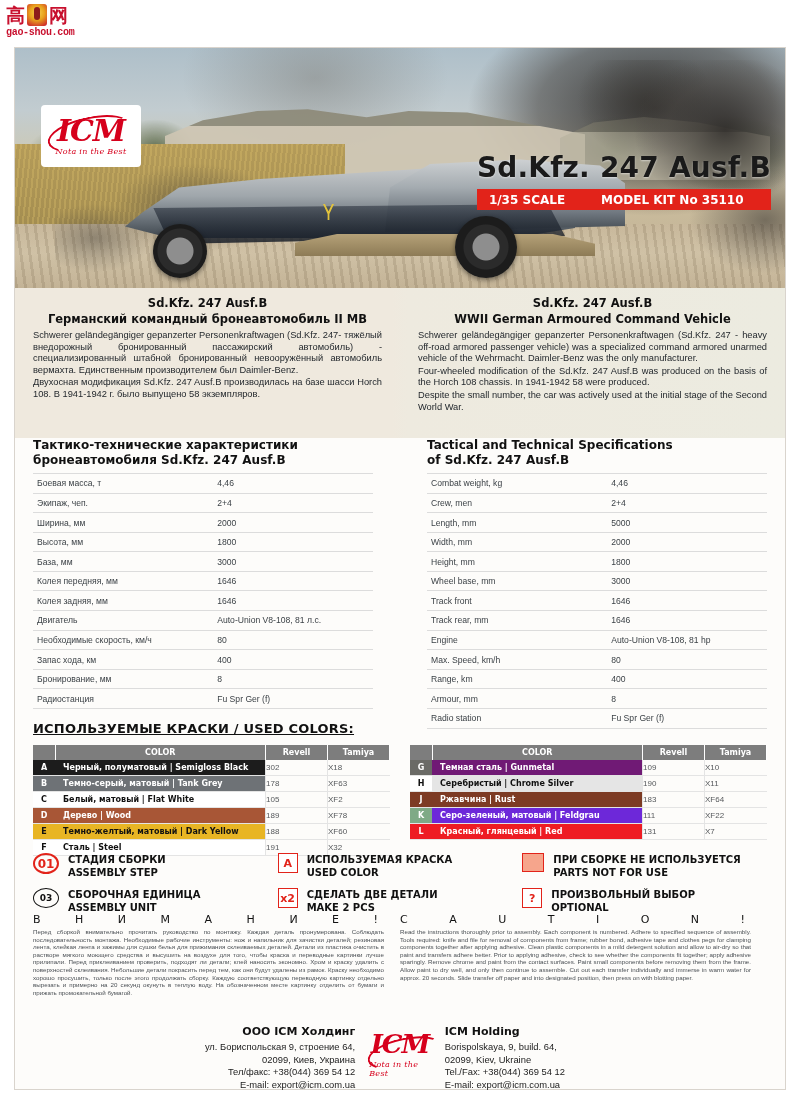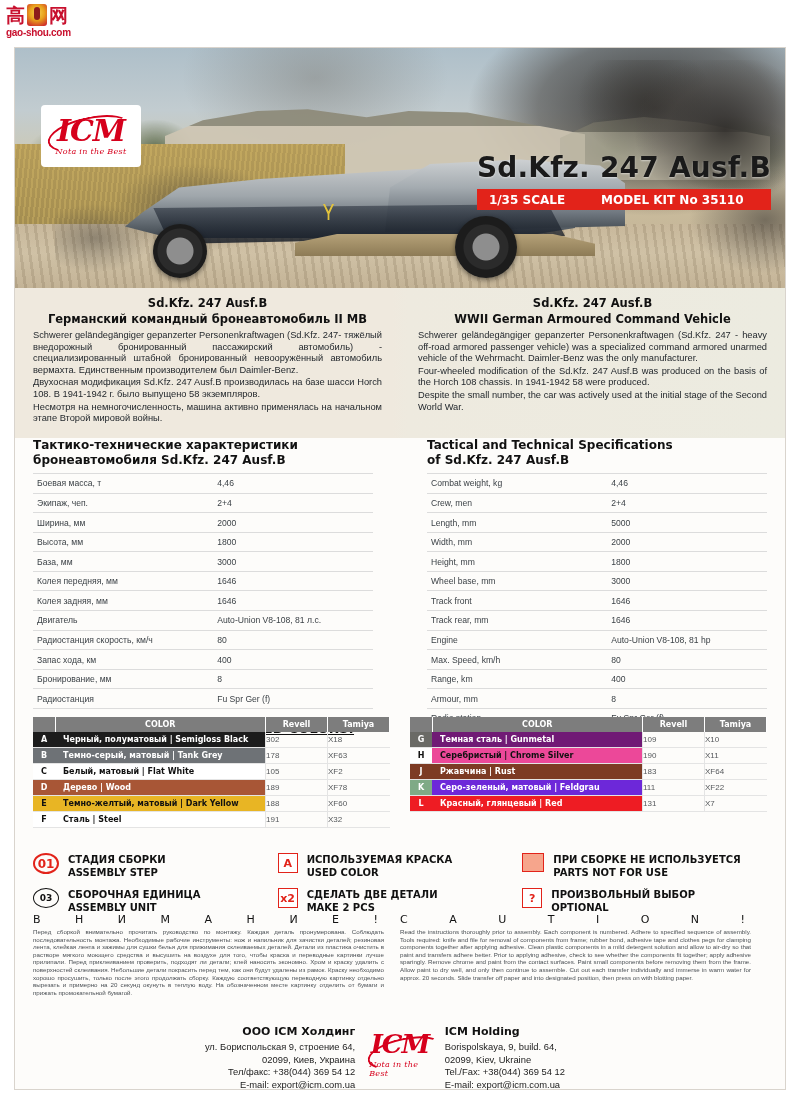--- a/index.html
+++ b/index.html
@@ -22,21 +22,21 @@
   .wm-badge {
     width:20px; height:22px; border-radius:3px;
     background:radial-gradient(circle at 50% 40%, #f7d154 0%, #e8a21c 45%, #c8102e 100%);
     position:relative;
   }
   .wm-badge:after{
     content:""; position:absolute; left:7px; top:3px; width:6px; height:13px;
     background:#8d1b1b; border-radius:3px;
   }
   .wm-url {
-    font-family:Liberation Sans, sans-serif;
+    font-family:Liberation Mono, monospace;
     font-size:10px; font-weight:bold; color:#c8102e; letter-spacing:-0.3px; margin-top:1px;
   }
 
   
   .frame {
     position:absolute; left:14px; top:47px; width:772px; height:1043px;
     border:1px solid #d9d4cd; background:#fdfcfa;
   }
 
   
@@ -208,21 +208,21 @@
   table.spec tr:first-child td { border-top:1px solid #dcdcdc; }
   table.spec td.v { width:47%; color:#3c4247; }
 
   
   .uc-title {
     position:absolute; left:33px; top:721px;
     font-family:"DejaVu Sans", sans-serif; font-weight:bold; font-size:13px; color:#111;
     letter-spacing:.2px;
     text-decoration:underline;
   }
-  .color-tables { position:absolute; left:15px; top:717px; width:770px; display:flex; gap:20px; padding:0 18px; }
+  .color-tables { position:absolute; left:15px; top:745px; width:770px; display:flex; gap:20px; padding:0 18px; }
   .ct { width:50%; }
   table.ctab { width:100%; border-collapse:collapse; table-layout:fixed; }
   table.ctab th {
     background:#7d7d7d; color:#fff; font-family:"DejaVu Sans", sans-serif;
     font-weight:bold; font-size:8px; padding:3px 0; text-align:center;
     border-right:1px solid #fff;
   }
   table.ctab th.blank { width:22px; }
   table.ctab th.rv, table.ctab th.tm { width:62px; }
   table.ctab td { font-size:8px; border-bottom:1px solid #e4e4e4; }
@@ -340,21 +340,20 @@
       </div>
     </div>
   </div>
 
   <div class="desc-zone">
     <div class="desc-col">
       <div class="desc-t1">Sd.Kfz. 247 Ausf.B</div>
       <div class="desc-t2">Германский командный бронеавтомобиль II МВ</div>
       <p class="desc-p">Schwerer geländegängiger gepanzerter Personenkraftwagen (Sd.Kfz. 247- тяжёлый внедорожный бронированный пассажирский автомобиль) - специализированный штабной бронированный невооружённый автомобиль вермахта. Единственным производителем был Daimler-Benz.</p>
       <p class="desc-p">Двухосная модификация Sd.Kfz. 247 Ausf.B производилась на базе шасси Horch 108. В 1941-1942 г. было выпущено 58 экземпляров.</p>
-      <p class="desc-p">Несмотря на немногочисленность, машина активно применялась на начальном этапе Второй мировой войны.</p>
     </div>
     <div class="desc-col">
       <div class="desc-t1">Sd.Kfz. 247 Ausf.B</div>
       <div class="desc-t2">WWII German Armoured Command Vehicle</div>
       <p class="desc-p">Schwerer geländegängiger gepanzerter Personenkraftwagen (Sd.Kfz. 247 - heavy off-road armored passenger vehicle) was a specialized command armored unarmed vehicle of the Wehrmacht. Daimler-Benz was the only manufacturer.</p>
       <p class="desc-p">Four-wheeled modification of the Sd.Kfz. 247 Ausf.B was produced on the basis of the Horch 108 chassis. In 1941-1942 58 were produced.</p>
       <p class="desc-p">Despite the small number, the car was actively used at the initial stage of the Second World War.</p>
     </div>
   </div>
 
@@ -392,21 +391,21 @@
             </tr>
             <tr>
               <td>Колея задняя, мм</td>
               <td class="v">1646</td>
             </tr>
             <tr>
               <td>Двигатель</td>
               <td class="v">Auto-Union V8-108, 81 л.с.</td>
             </tr>
             <tr>
-              <td>Радиостанция скорость, км/ч</td>
+              <td>Необходимые скорость, км/ч</td>
               <td class="v">80</td>
             </tr>
             <tr>
               <td>Запас хода, км</td>
               <td class="v">400</td>
             </tr>
             <tr>
               <td>Бронирование, мм</td>
               <td class="v">8</td>
             </tr>
@@ -545,21 +544,21 @@
           </thead>
           <tbody id="colors-right">
             <tr>
               <td class="letter" style="background: rgb(106, 106, 102); color: rgb(255, 255, 255);">G</td>
               <td class="cname" style="background: #701a75; color: rgb(255, 255, 255);">Темная сталь | Gunmetal</td>
               <td class="num">109</td>
               <td class="num">X10</td>
             </tr>
             <tr>
               <td class="letter" style="background: rgb(255, 255, 255); color: rgb(17, 17, 17);">H</td>
-              <td class="cname" style="background: #ec4899; color: rgb(17, 17, 17); margin-top: 16px;">Серебристый | Chrome Silver</td>
+              <td class="cname" style="background: #e5e5e5; color: rgb(17, 17, 17); margin-top: 16px;">Серебристый | Chrome Silver</td>
               <td class="num">190</td>
               <td class="num">X11</td>
             </tr>
             <tr>
               <td class="letter" style="background: rgb(125, 59, 36); color: rgb(255, 255, 255);">J</td>
               <td class="cname" style="background: rgb(125, 59, 36); color: rgb(255, 255, 255);">Ржавчина | Rust</td>
               <td class="num">183</td>
               <td class="num">XF64</td>
             </tr>
             <tr>

